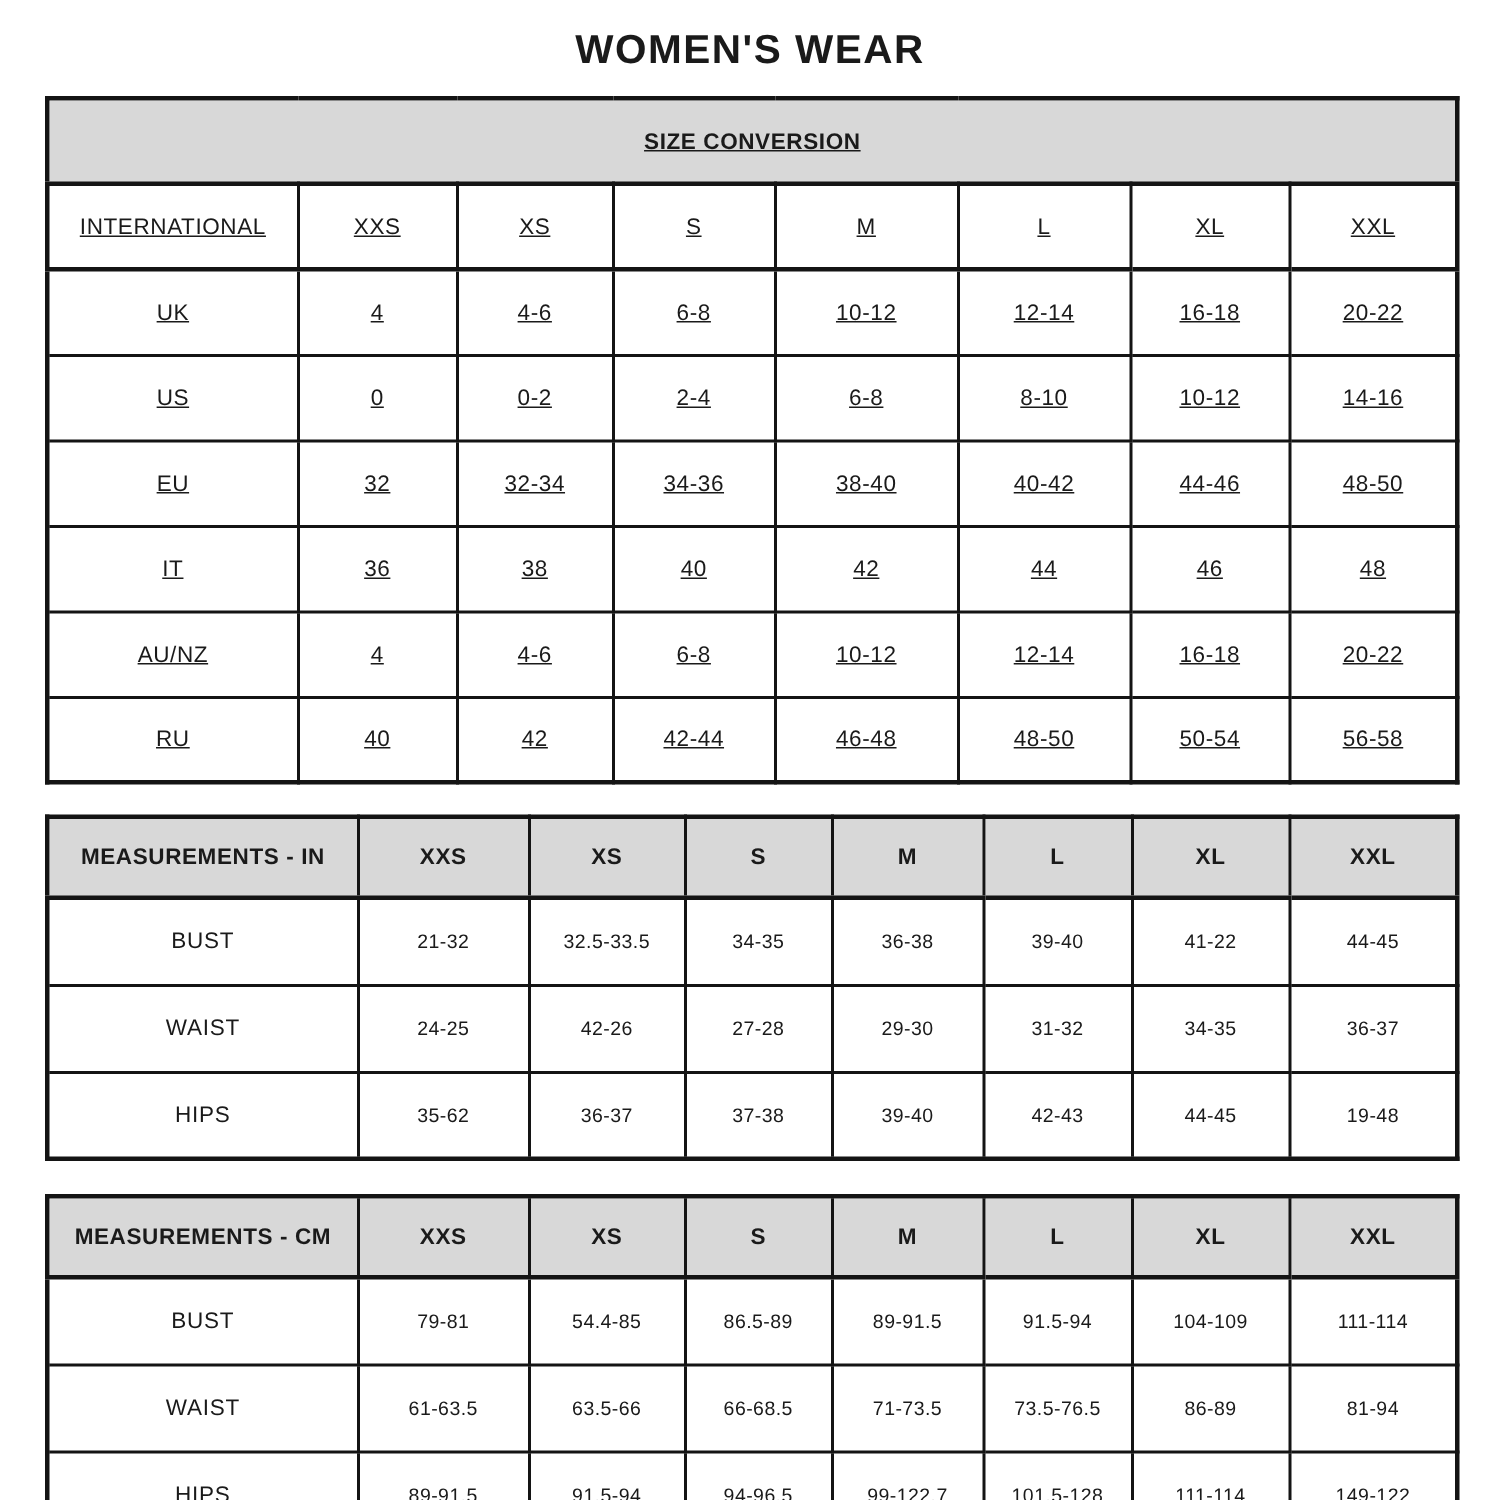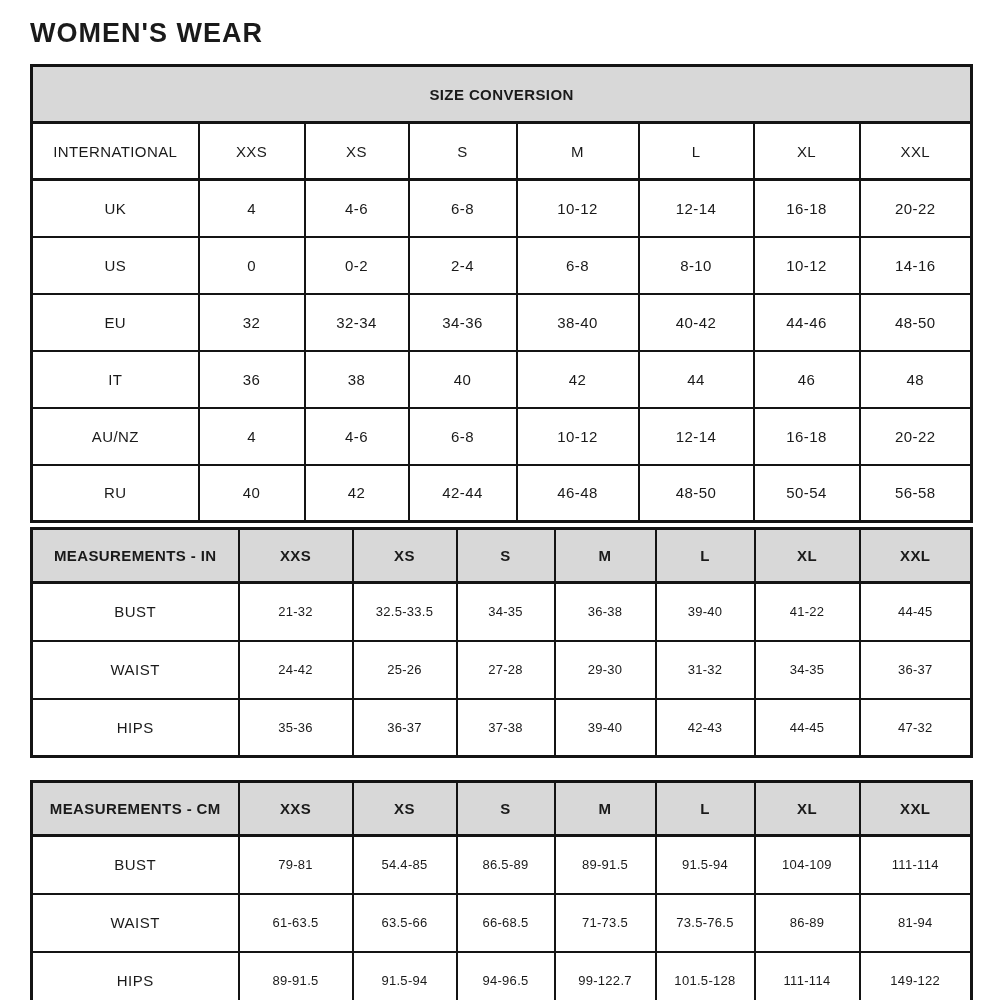--- a/index.html
+++ b/index.html
@@ -7,40 +7,41 @@
     margin: 0;
     padding: 0;
     width: 1000px;
     height: 1000px;
     background: #ffffff;
     font-family: "Liberation Sans", sans-serif;
     color: #1a1a1a;
   }
   .page { padding: 14px 30px 0 30px; }
   .page-title {
+    text-align: center;
     font-size: 27px;
     font-weight: 700;
     letter-spacing: 1px;
     margin: 4px 0 15px 0;
   }
   table {
     width: 940px;
     border-collapse: collapse;
     table-layout: fixed;
     border: 3px solid #141414;
   }
   td, th {
     border: 2px solid #141414;
     text-align: center;
     vertical-align: middle;
     padding: 0 2px;
     overflow: hidden;
   }
   
-  .t1 { margin-bottom: 4px; }
+  .t1 { margin-bottom: 20px; text-decoration: underline; }
   .banner {
     background: #d8d8d8;
     height: 53px;
     font-size: 15px;
     font-weight: 700;
     letter-spacing: 0.6px;
     border-bottom: 3px solid #141414;
   }
   .t1 td { height: 57px; font-size: 15px; letter-spacing: 0.4px; }
   .t1 tr.head-row td { border-bottom: 3px solid #141414; }
@@ -180,37 +181,37 @@
           <td class="val">21-32</td>
           <td class="val">32.5-33.5</td>
           <td class="val">34-35</td>
           <td class="val">36-38</td>
           <td class="val">39-40</td>
           <td class="val">41-22</td>
           <td class="val">44-45</td>
         </tr>
         <tr>
           <td class="lbl">WAIST</td>
-          <td class="val">24-42</td>
-          <td class="val">25-26</td>
+          <td class="val">24-25</td>
+          <td class="val">42-26</td>
           <td class="val">27-28</td>
           <td class="val">29-30</td>
           <td class="val">31-32</td>
           <td class="val">34-35</td>
           <td class="val">36-37</td>
         </tr>
         <tr>
           <td class="lbl">HIPS</td>
-          <td class="val">35-36</td>
+          <td class="val">35-62</td>
           <td class="val">36-37</td>
           <td class="val">37-38</td>
           <td class="val">39-40</td>
           <td class="val">42-43</td>
           <td class="val">44-45</td>
-          <td class="val">47-32</td>
+          <td class="val">19-48</td>
         </tr>
       </tbody>
   </table>
 
   <table class="t3">
     <colgroup>
       <col style="width:207px">
         <col style="width:114px">
         <col style="width:104px">
         <col style="width:98px">

